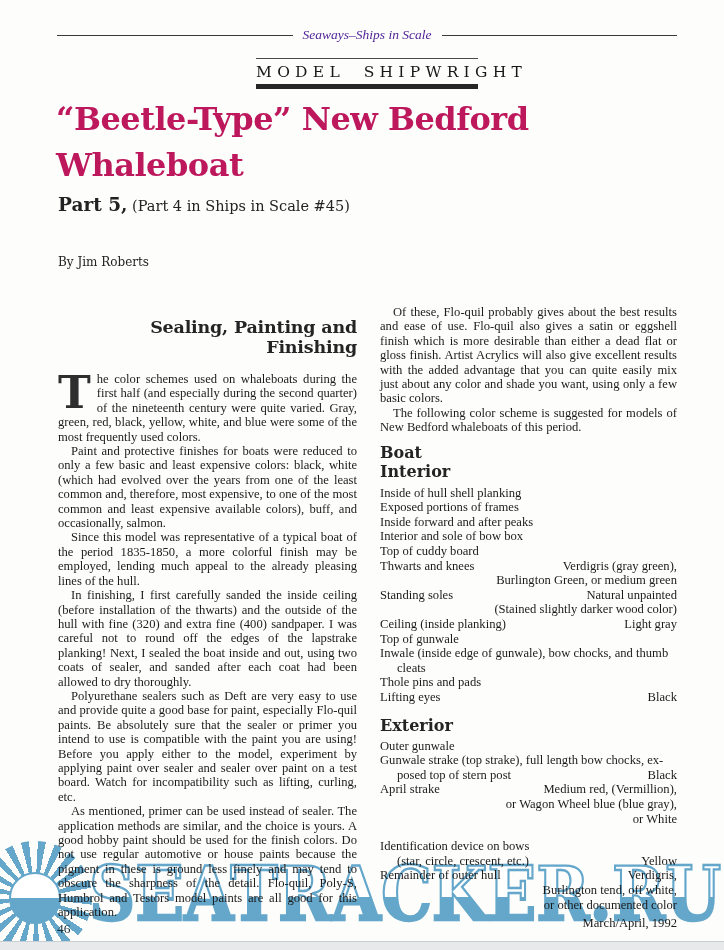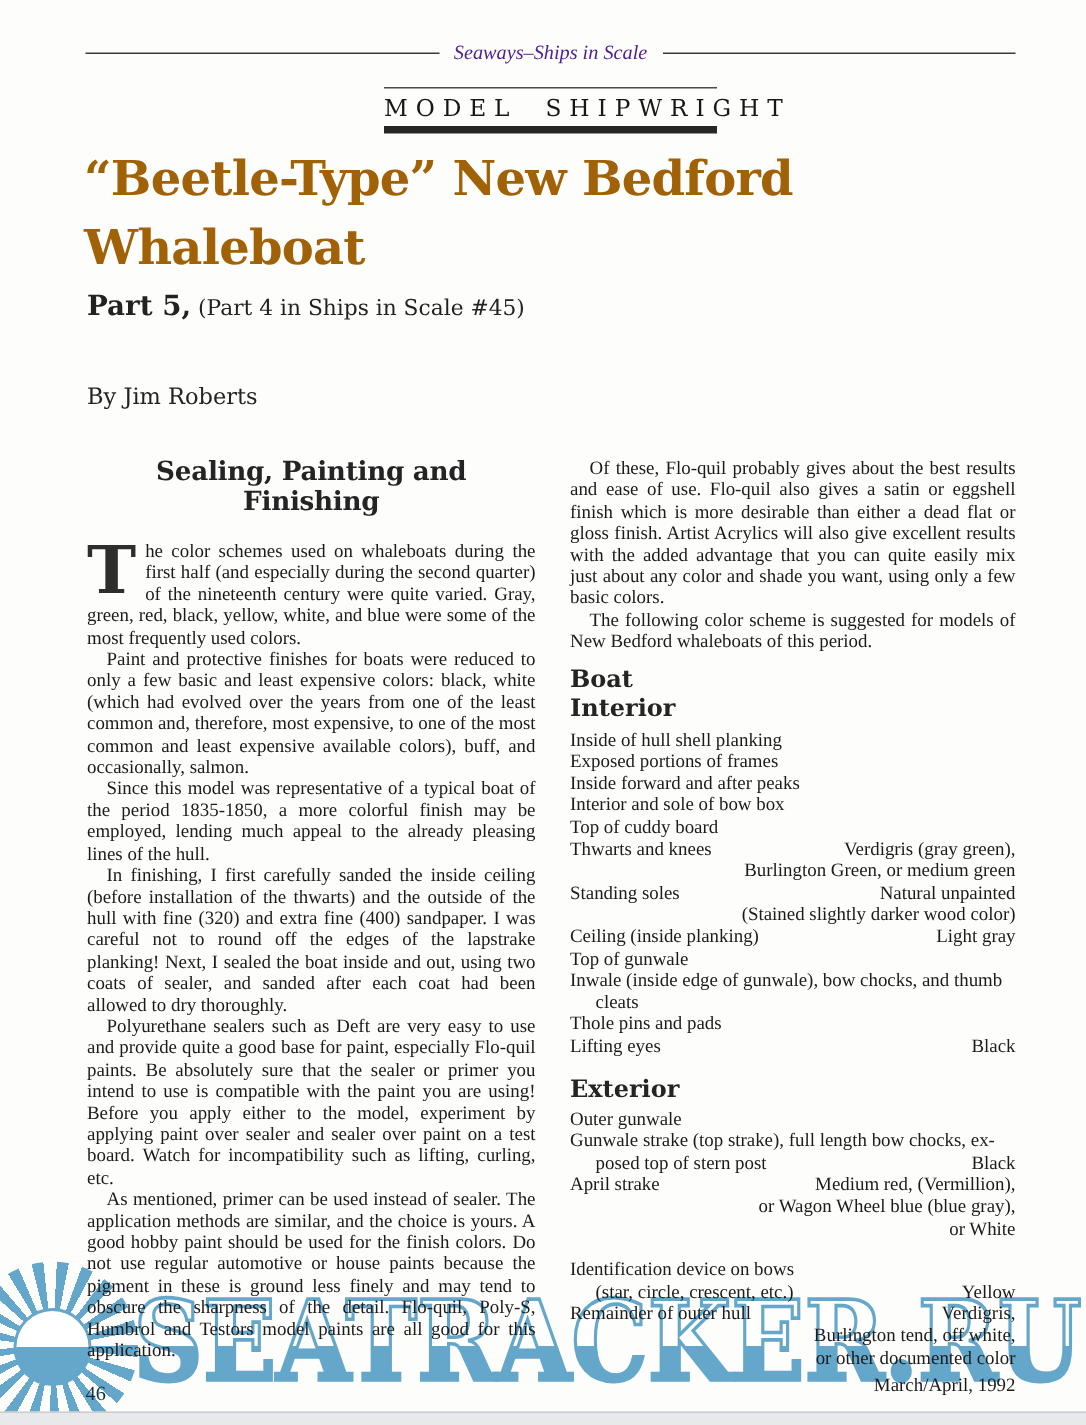--- a/index.html
+++ b/index.html
@@ -16,33 +16,33 @@
     position:absolute;left:256px;top:58px;width:222px;text-align:center;z-index:2;
     font-family:"DejaVu Serif",serif;font-size:15.5px;color:#171717;
     letter-spacing:.34em;word-spacing:.55em;white-space:nowrap;
     border-top:1px solid #4a4a4a;border-bottom:5px solid #262626;
     padding:4px 0 3px 0;box-sizing:border-box;
   }
   
   .title{
     position:absolute;left:56px;top:96px;z-index:2;
     font-family:"DejaVu Serif",serif;font-weight:bold;font-size:32px;
-    line-height:46px;color:#a16207;letter-spacing:-.5px;
+    line-height:46px;color:#be185d;letter-spacing:-.5px;
   }
   .part-line{position:absolute;left:58px;top:194px;z-index:2;font-family:"DejaVu Serif",serif;color:#222;}
   .part-bold{font-weight:bold;font-size:18.5px;}
   .part-rest{font-size:14.5px;}
-  .byline{position:absolute;left:58px;top:255px;z-index:2;font-family:"DejaVu Serif",serif;font-size:15px;color:#232323;}
+  .byline{position:absolute;left:58px;top:255px;z-index:2;font-family:"DejaVu Serif",serif;font-size:12px;color:#232323;}
   
   .col{position:absolute;top:305px;width:299px;z-index:2;font-size:12.6px;line-height:14.4px;text-align:justify;}
   .col-left{left:58px;}
   .col-right{left:380px;width:297px;}
   .section-heading{
     font-family:"DejaVu Serif",serif;font-weight:bold;font-size:17.5px;
-    line-height:20px;color:#242424;text-align:center;margin:0 0 15px 0;letter-spacing:-.2px;
+    line-height:20px;color:#242424;text-align:right;margin:12px 0 15px 0;letter-spacing:-.2px;
   }
   .para{margin:0;}
   .para.indent{text-indent:13px;}
   .dropcap{
     float:left;font-family:"DejaVu Serif",serif;font-weight:bold;
     font-size:44px;line-height:37px;padding:2px 6px 0 0;color:#2e2e2e;
   }
   
   .cs-heading{
     font-family:"DejaVu Serif",serif;font-weight:bold;font-size:16px;line-height:19px;

